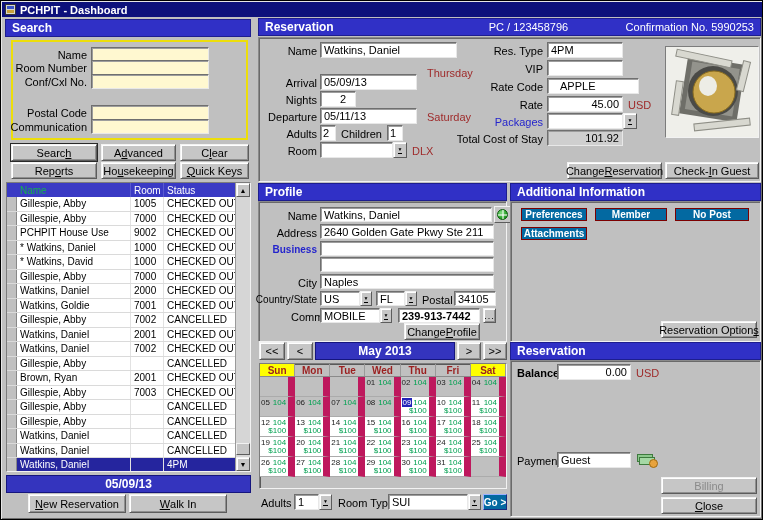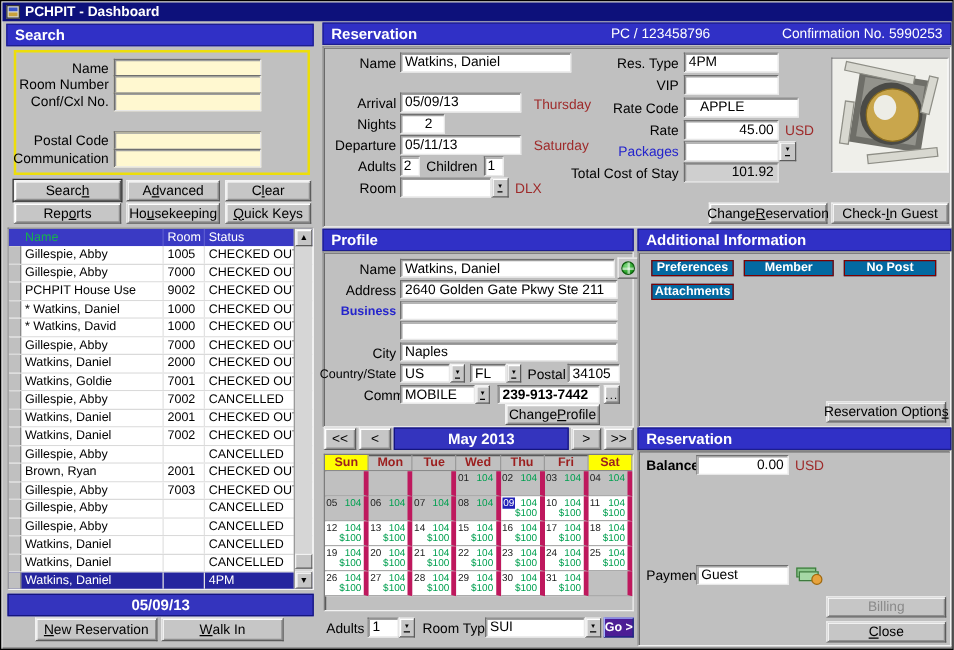--- a/index.html
+++ b/index.html
@@ -75,27 +75,27 @@
   
   .cal-nav-title { position:absolute; background:#3434BE; border:1px solid #15157e; color:#fff; font-weight:bold; font-size:12px;
                    display:flex; align-items:center; justify-content:center; }
   .calgrid { position:absolute; left:1px; top:21px; width:248px; height:126px; background:#C0C0C0;
              border:1px solid; border-color:#7c7c7c #f2f2f2 #f2f2f2 #7c7c7c; box-shadow: inset 1px 1px 0 #5a5a5a; overflow:hidden; }
   .cal-hrow { display:flex; height:13px; border-bottom:1px solid #8a8a8a; }
   .cal-h { flex:1 1 0; font-size:10px; font-weight:bold; color:#9B1F1F; display:flex; align-items:center; justify-content:center;
            border-right:1px solid #9a9a9a; }
   .cal-h.weekend { background:#FFFF00; }
   .cal-row { display:flex; height:20px; }
-  .cal-cell { flex:1 1 0; position:relative; background:#fff; border-right:4px solid #be185d; border-bottom:1px solid #ABABAB; }
+  .cal-cell { flex:1 1 0; position:relative; background:#fff; border-right:7px solid #be185d; border-bottom:1px solid #ABABAB; }
   .cal-cell.past { background:#C0C0C0; }
   .cd { position:absolute; left:1px; top:1px; font-size:8px; color:#222; }
   .cd.selday { background:#2222B8; color:#fff; padding:0 1px; }
   .cr { position:absolute; right:2px; top:1px; font-size:8px; color:#00A050; }
   .cr2 { position:absolute; right:2px; bottom:1px; font-size:8px; color:#00A050; }
-  .gobtn { background:#4c1d95; color:#fff; font-weight:bold; font-size:10px; border-color:#9db0ff #1a2a80 #1a2a80 #9db0ff; box-shadow:none; }
+  .gobtn { background:#0369a1; color:#fff; font-weight:bold; font-size:10px; border-color:#9db0ff #1a2a80 #1a2a80 #9db0ff; box-shadow:none; }
 
   
   .globebtn { position:absolute; width:17px; height:17px; background:#C6C6C6; border:1px solid; border-color:#f2f2f2 #5c5c5c #5c5c5c #f2f2f2;
               display:flex; align-items:center; justify-content:center; }
   .globe { width:11px; height:11px; border-radius:50%; background:radial-gradient(circle at 35% 30%, #7fdc7f, #1f9a1f 70%); border:1px solid #0c5c0c; position:relative; }
   .globe::before { content:""; position:absolute; left:45%; top:0; width:2px; height:100%; background:rgba(255,255,255,.55); }
   .globe::after { content:""; position:absolute; top:45%; left:0; height:2px; width:100%; background:rgba(255,255,255,.55); }
   .moneyicon { position:absolute; width:22px; height:15px; }
   .bill { position:absolute; width:16px; height:8px; background:#8CC88C; border:1px solid #3E7A3E; }
   .bill.b1 { left:0; top:1px; } .bill.b2 { left:2px; top:4px; background:#A5D8A5; }
@@ -276,21 +276,21 @@
     <span>Reservation</span>
     <span class="hdr-mid" style="margin-left:155px;">PC / 123458796</span>
     <span class="hdr-right">Confirmation No. 5990253</span>
   </div>
 
   <div class="panel" style="left:257px; top:36px; width:503px; height:145px;">
     <div class="lbl lr" style="left:0; top:7px; width:58px;">Name</div>
     <div class="fld" style="left:61px; top:4px; width:137px;">Watkins, Daniel</div>
     <div class="lbl lr" style="left:0; top:39px; width:58px;">Arrival</div>
     <div class="fld" style="left:61px; top:36px; width:97px;">05/09/13</div>
-    <div class="lbl dred" style="left:168px; top:40px;">Thursday</div>
+    <div class="lbl dred" style="left:168px; top:29px;">Thursday</div>
     <div class="lbl lr" style="left:0; top:56px; width:58px;">Nights</div>
     <div class="fld ra" style="left:61px; top:53px; width:36px; padding-right:9px;">2</div>
     <div class="lbl lr" style="left:0; top:73px; width:58px;">Departure</div>
     <div class="fld" style="left:61px; top:70px; width:97px;">05/11/13</div>
     <div class="lbl dred" style="left:168px; top:73px;">Saturday</div>
     <div class="lbl lr" style="left:0; top:90px; width:58px;">Adults</div>
     <div class="fld" style="left:61px; top:87px; width:16px; padding:1px 2px;">2</div>
     <div class="lbl" style="left:82px; top:90px;">Children</div>
     <div class="fld" style="left:128px; top:87px; width:16px; padding:1px 2px;">1</div>
     <div class="lbl lr" style="left:0; top:107px; width:58px;">Room</div>

